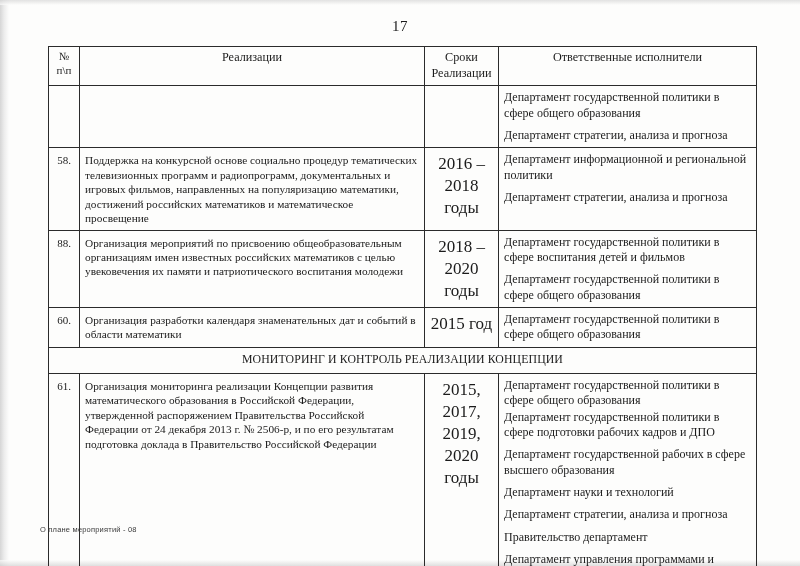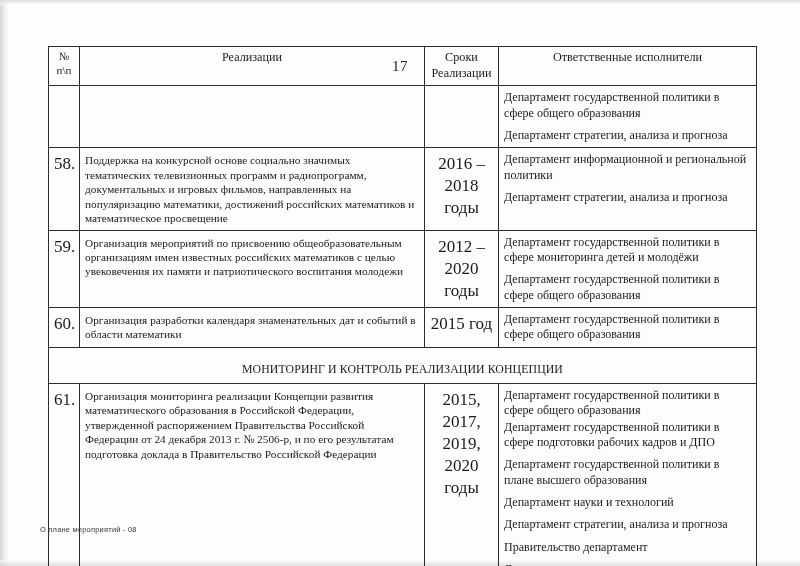--- a/index.html
+++ b/index.html
@@ -49,21 +49,20 @@
   }
 
   .page-number {
     position: absolute;
     left: 0;
     top: 18px;
     width: 800px;
     text-align: center;
     font-size: 15px;
     letter-spacing: .4px;
-    margin-top: 40px;
   }
 
   
   .doc-table {
     position: absolute;
     left: 48px;
     top: 46px;
     width: 708px;
     border-collapse: collapse;
     table-layout: fixed;
@@ -87,21 +86,21 @@
     vertical-align: middle;
     font-size: 12.2px;
     padding-top: 5px;
     padding-bottom: 6px;
     line-height: 1.2;
   }
   .hdr-num { font-size: 11px; line-height: 1.25; }
 
   td.num {
     text-align: center;
-    font-size: 17px;
+    font-size: 11px;
     padding-top: 5px;
   }
   td.term {
     text-align: center;
     font-size: 17px;
     padding-top: 5px;
     line-height: 1.3;
   }
   td.event {
     font-size: 11.3px;
@@ -112,21 +111,21 @@
     padding-top: 4px;
   }
   .resp-list { }
   .resp-item { margin: 0 0 7px 0; }
   .resp-item.tight { margin-bottom: 1px; }
   .resp-item:last-child { margin-bottom: 0; }
 
   .section-row td {
     text-align: center;
     font-size: 11.8px;
-    padding: 14px 4px 6px 4px;
+    padding: 4px 4px 6px 4px;
     letter-spacing: .1px;
   }
 
   .row-tall-a { height: 46px; }
   .row-tall-b { height: 72px; }
   .row-tall-c { height: 70px; }
   .row-tall-d { height: 38px; margin-top: 36px; }
   .row-tall-e { height: 168px; }
 
   .footer-note {
@@ -183,37 +182,37 @@
         <td class="resp">
           <div class="resp-list">
             <div class="resp-item">Департамент государственной политики в сфере общего образования</div>
             <div class="resp-item">Департамент стратегии, анализа и прогноза</div>
           </div>
         </td>
       </tr>
 
       <tr class="row-tall-b">
         <td class="num">58.</td>
-        <td class="event">Поддержка на конкурсной основе социально значимых тематических телевизионных программ и радиопрограмм, документальных и игровых фильмов, направленных на популяризацию математики, достижений российских математиков и математическое просвещение</td>
+        <td class="event">Поддержка на конкурсной основе социально процедур тематических телевизионных программ и радиопрограмм, документальных и игровых фильмов, направленных на популяризацию математики, достижений российских математиков и математическое просвещение</td>
         <td class="term">2016 – 2018 годы</td>
         <td class="resp">
           <div class="resp-list">
             <div class="resp-item">Департамент информационной и региональной политики</div>
             <div class="resp-item">Департамент стратегии, анализа и прогноза</div>
           </div>
         </td>
       </tr>
 
       <tr class="row-tall-c">
-        <td class="num">59.</td>
+        <td class="num">88.</td>
         <td class="event">Организация мероприятий по присвоению общеобразовательным организациям имен известных российских математиков с целью увековечения их памяти и патриотического воспитания молодежи</td>
-        <td class="term">2012 – 2020 годы</td>
-        <td class="resp">
-          <div class="resp-list">
-            <div class="resp-item">Департамент государственной политики в сфере мониторинга детей и молодёжи</div>
+        <td class="term">2018 – 2020 годы</td>
+        <td class="resp">
+          <div class="resp-list">
+            <div class="resp-item">Департамент государственной политики в сфере воспитания детей и фильмов</div>
             <div class="resp-item">Департамент государственной политики в сфере общего образования</div>
           </div>
         </td>
       </tr>
 
       <tr class="row-tall-d">
         <td class="num">60.</td>
         <td class="event">Организация разработки календаря знаменательных дат и событий в области математики</td>
         <td class="term">2015 год</td>
         <td class="resp">
@@ -233,21 +232,21 @@
         <td class="term">
           <div>2015,</div>
           <div>2017,</div>
           <div>2019,</div>
           <div>2020 годы</div>
         </td>
         <td class="resp">
           <div class="resp-list">
             <div class="resp-item tight">Департамент государственной политики в сфере общего образования</div>
             <div class="resp-item">Департамент государственной политики в сфере подготовки рабочих кадров и ДПО</div>
-            <div class="resp-item">Департамент государственной политики в плане высшего образования</div>
+            <div class="resp-item">Департамент государственной рабочих в сфере высшего образования</div>
             <div class="resp-item">Департамент науки и технологий</div>
             <div class="resp-item">Департамент стратегии, анализа и прогноза</div>
             <div class="resp-item">Правительство департамент</div>
             <div class="resp-item">Департамент управления программами и конкурсных процедур</div>
           </div>
         </td>
       </tr>
 
     </tbody>
   </table>

